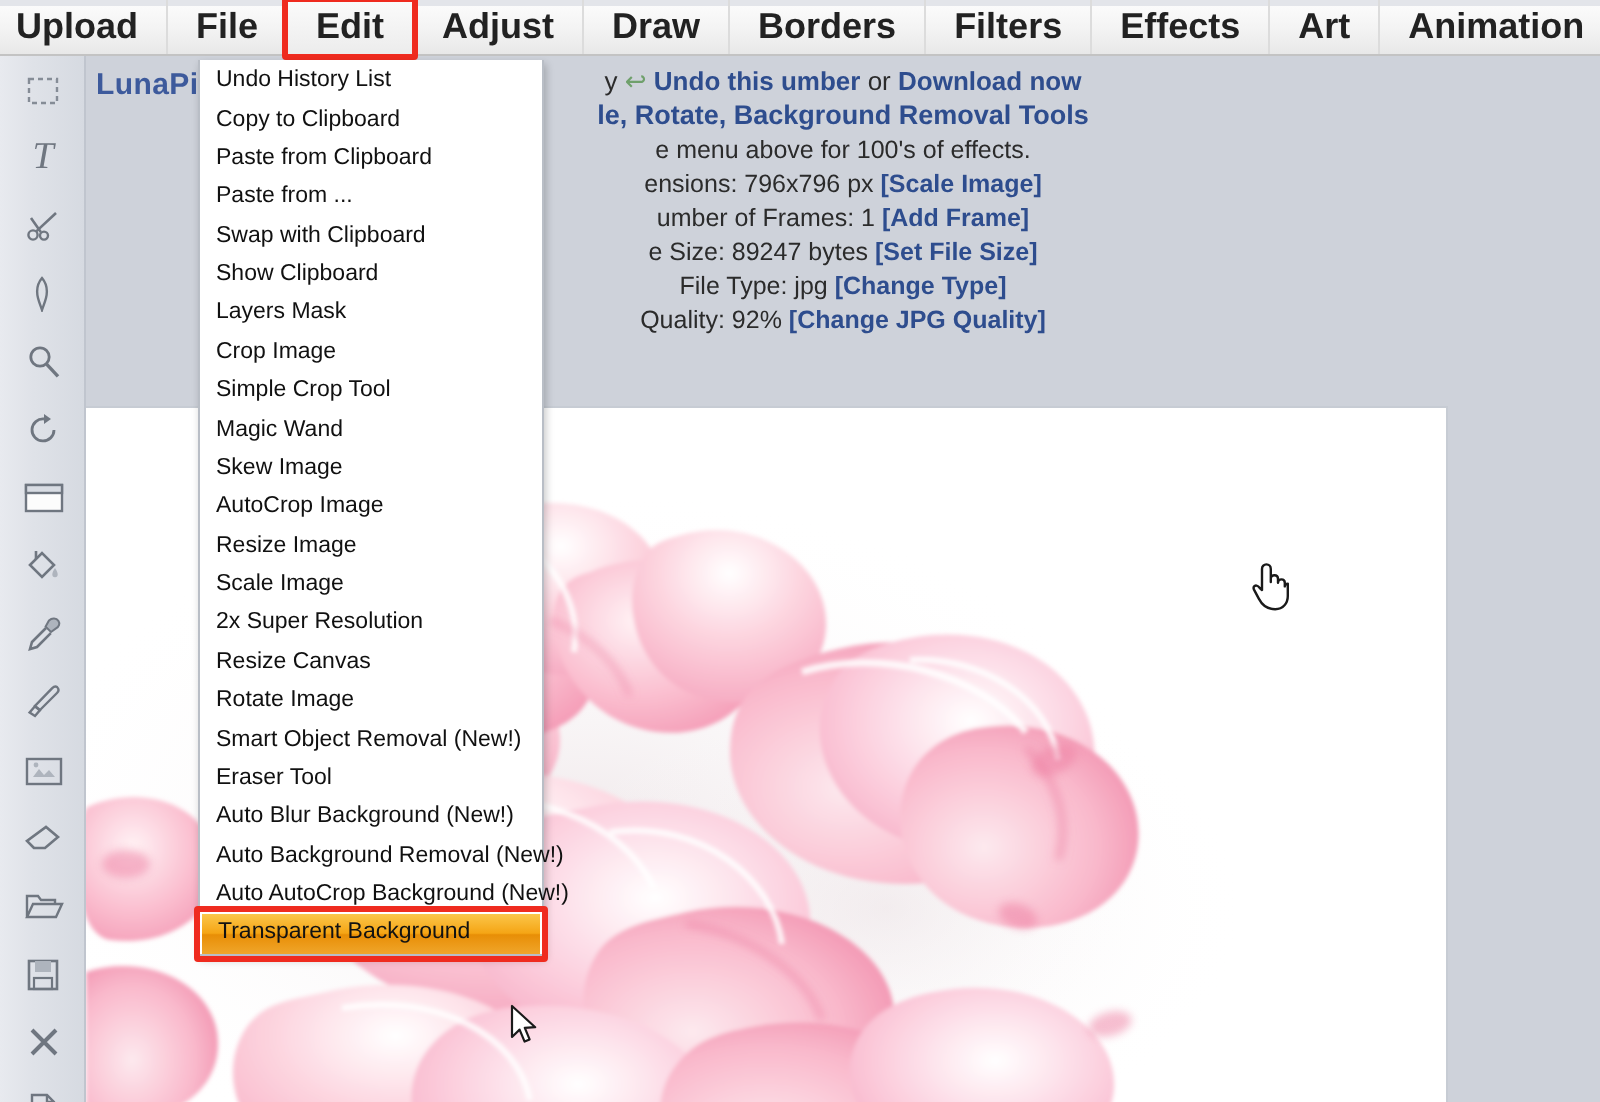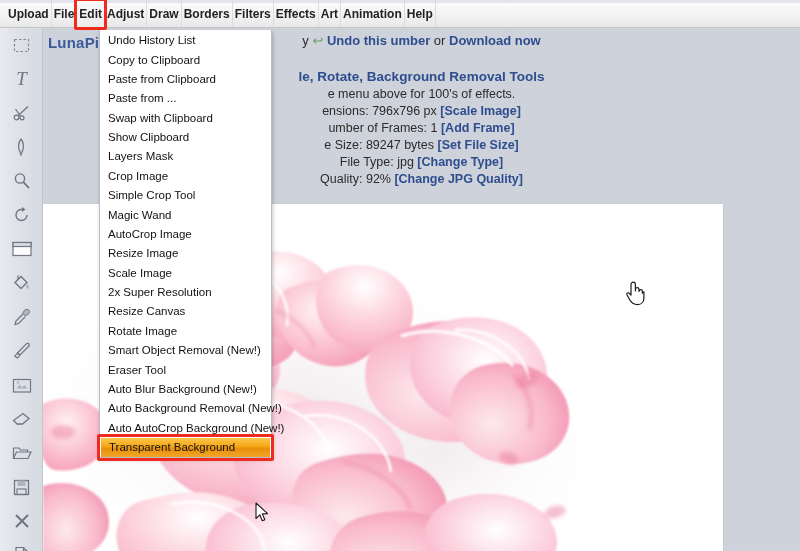--- a/index.html
+++ b/index.html
@@ -19,22 +19,22 @@
     display:flex;align-items:stretch;
     box-sizing:border-box;
     z-index:40;
   }
   .menubar:before{
     content:"";position:absolute;left:0;top:0;width:100%;height:3px;
     background:#e3e5ea;
   }
   .mitem{
     display:flex;align-items:center;justify-content:center;
-    padding:0 2px;
-    font-size:12px;font-weight:bold;color:#222;
+    padding:0 14px;
+    font-size:18px;font-weight:bold;color:#222;
     border-right:1px solid #dcdcdc;
     cursor:default;white-space:nowrap;
     position:relative;
   }
   .mitem.first{padding-left:8px;}
   .mitem.active{
     background:linear-gradient(to bottom,#fbfbfb,#ececec);
   }
   .mitem.active:after{
     content:"";position:absolute;left:-3px;top:-2px;right:-3px;bottom:-3px;
@@ -76,21 +76,21 @@
     position:absolute;left:0;top:4px;width:100%;
     text-align:center;
     font-size:13px;color:#2b2b2b;
     line-height:17px;
   }
   .headertext .l{color:#2e4d8e;font-weight:bold;}
   .headertext .undo-line{font-size:13px;color:#2b2b2b;}
   .arrow-icon{color:#6fa06b;font-size:13px;}
   .big-line{
     font-size:13.5px;font-weight:bold;color:#2e4d8e;
-    display:block;margin-top:19px;
+    display:block;margin-top:0;
   }
   .sub-line{display:block;font-size:12.5px;color:#2b2b2b;margin-top:1px;text-align:center;}
   .info-line{display:block;font-size:12.5px;color:#2b2b2b;margin-top:0px;}
   .info-line b{color:#2e4d8e;}
 
   
   .canvaswrap{
     position:absolute;left:0px;top:176px;width:680px;height:347px;
     background:#fff;
     box-shadow:0 0 0 1px #c7ccd4;
@@ -372,20 +372,21 @@
     <div class="ditem">Undo History List</div>
     <div class="ditem">Copy to Clipboard</div>
     <div class="ditem">Paste from Clipboard</div>
     <div class="ditem">Paste from ...</div>
     <div class="ditem">Swap with Clipboard</div>
     <div class="ditem">Show Clipboard</div>
     <div class="ditem">Layers Mask</div>
     <div class="ditem">Crop Image</div>
     <div class="ditem">Simple Crop Tool</div>
     <div class="ditem">Magic Wand</div>
+    <div class="ditem">Skew Image</div>
     <div class="ditem">AutoCrop Image</div>
     <div class="ditem">Resize Image</div>
     <div class="ditem">Scale Image</div>
     <div class="ditem">2x Super Resolution</div>
     <div class="ditem">Resize Canvas</div>
     <div class="ditem">Rotate Image</div>
     <div class="ditem">Smart Object Removal (New!)</div>
     <div class="ditem">Eraser Tool</div>
     <div class="ditem">Auto Blur Background (New!)</div>
     <div class="ditem">Auto Background Removal (New!)</div>

